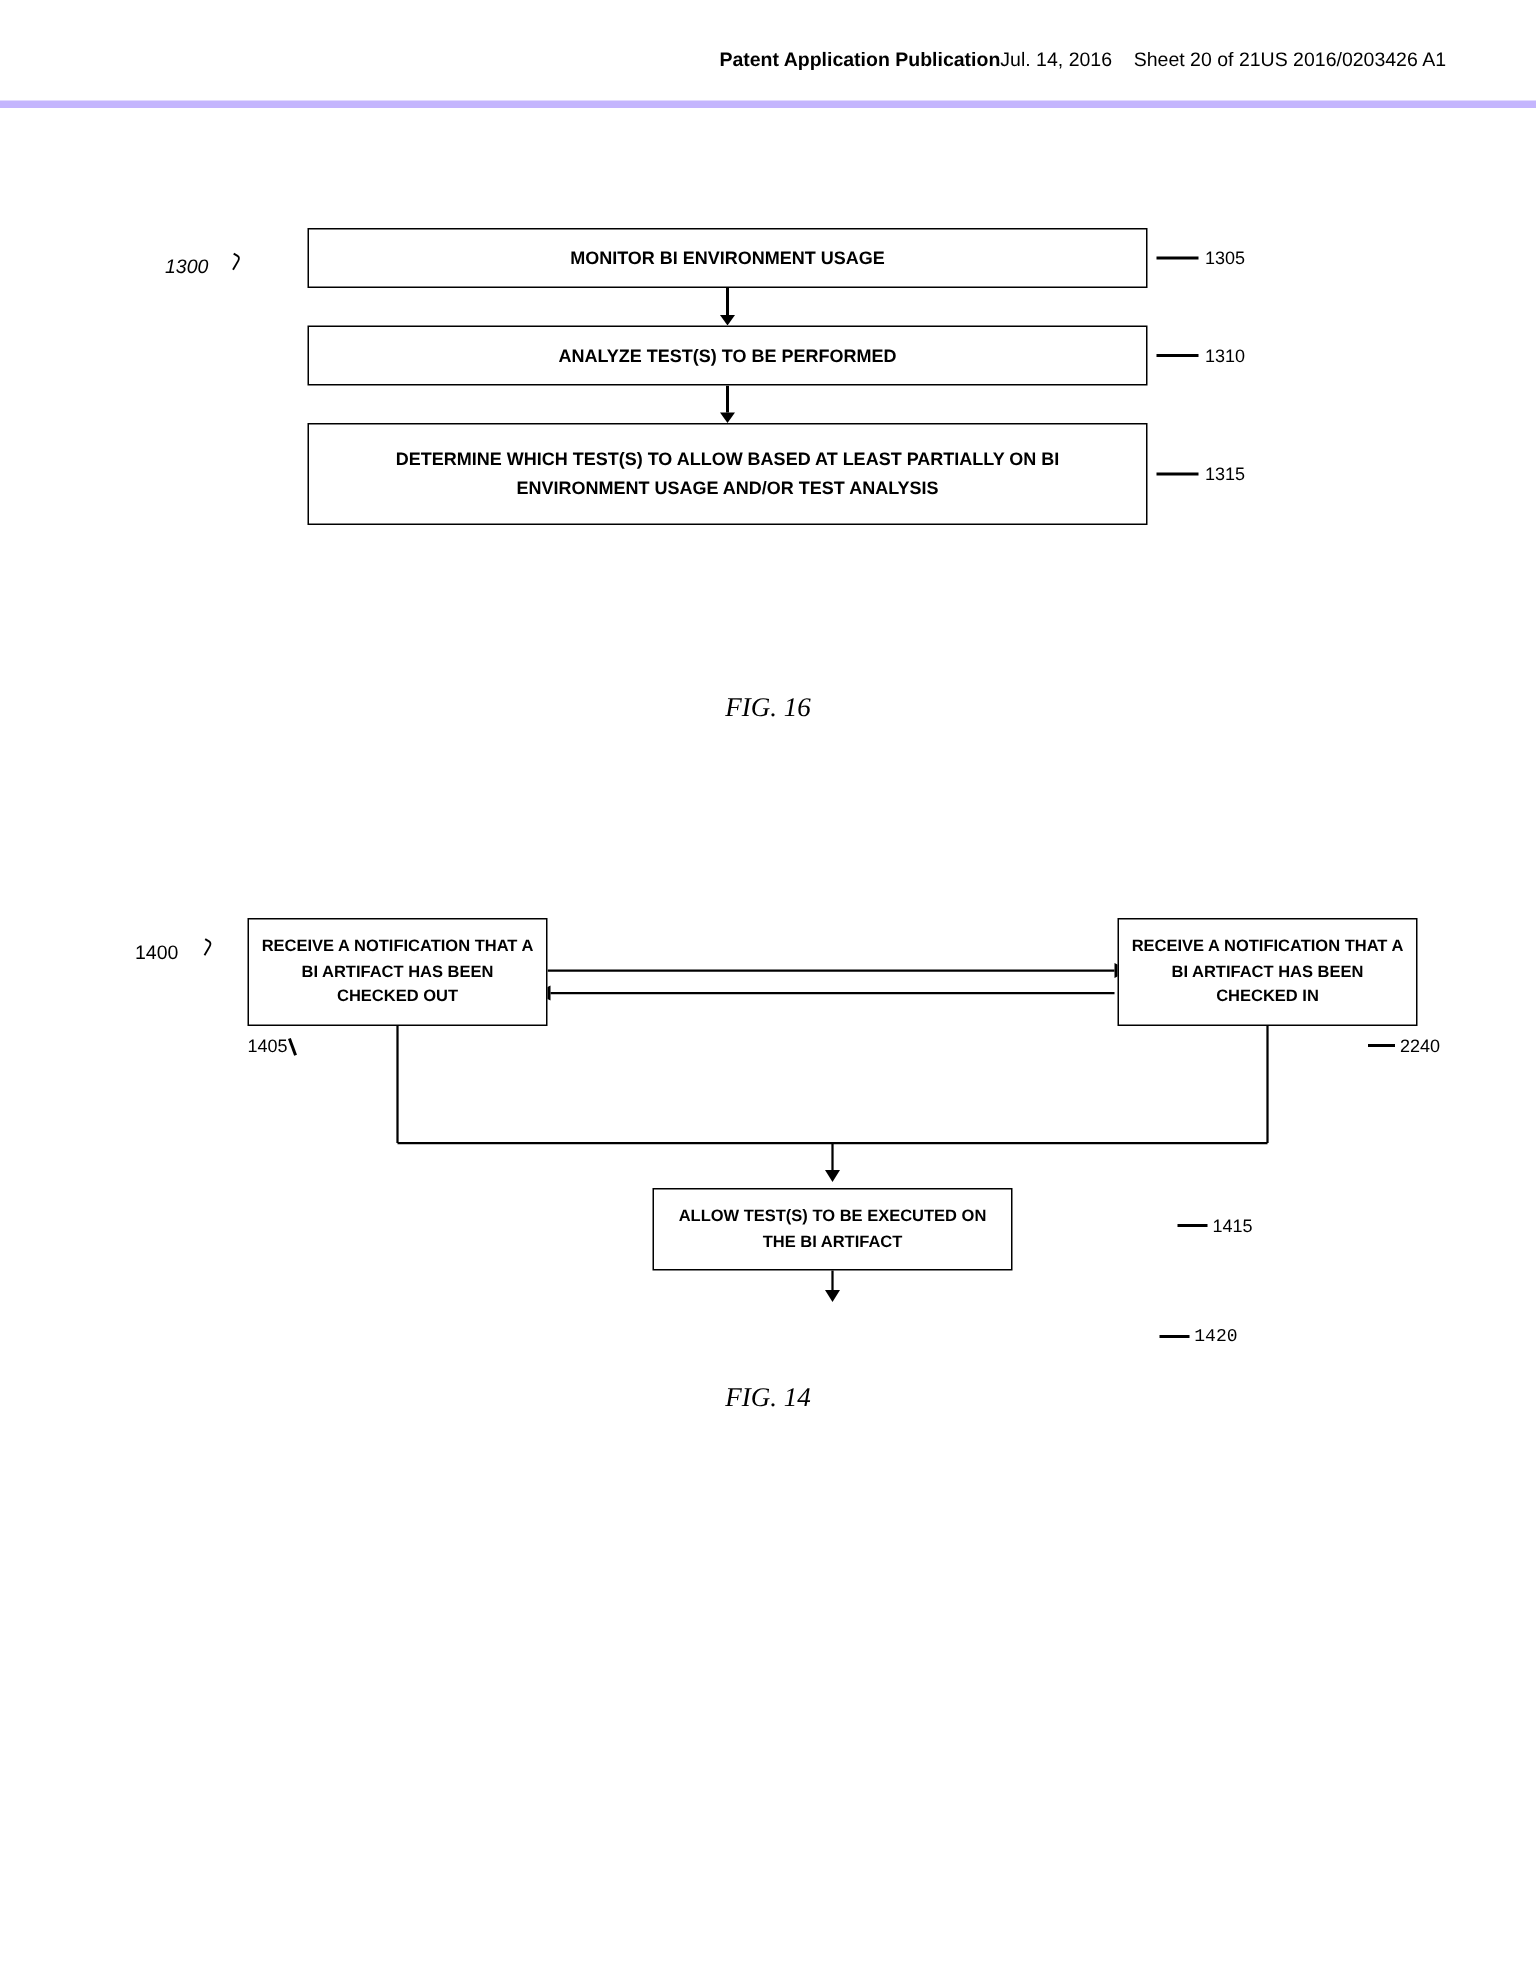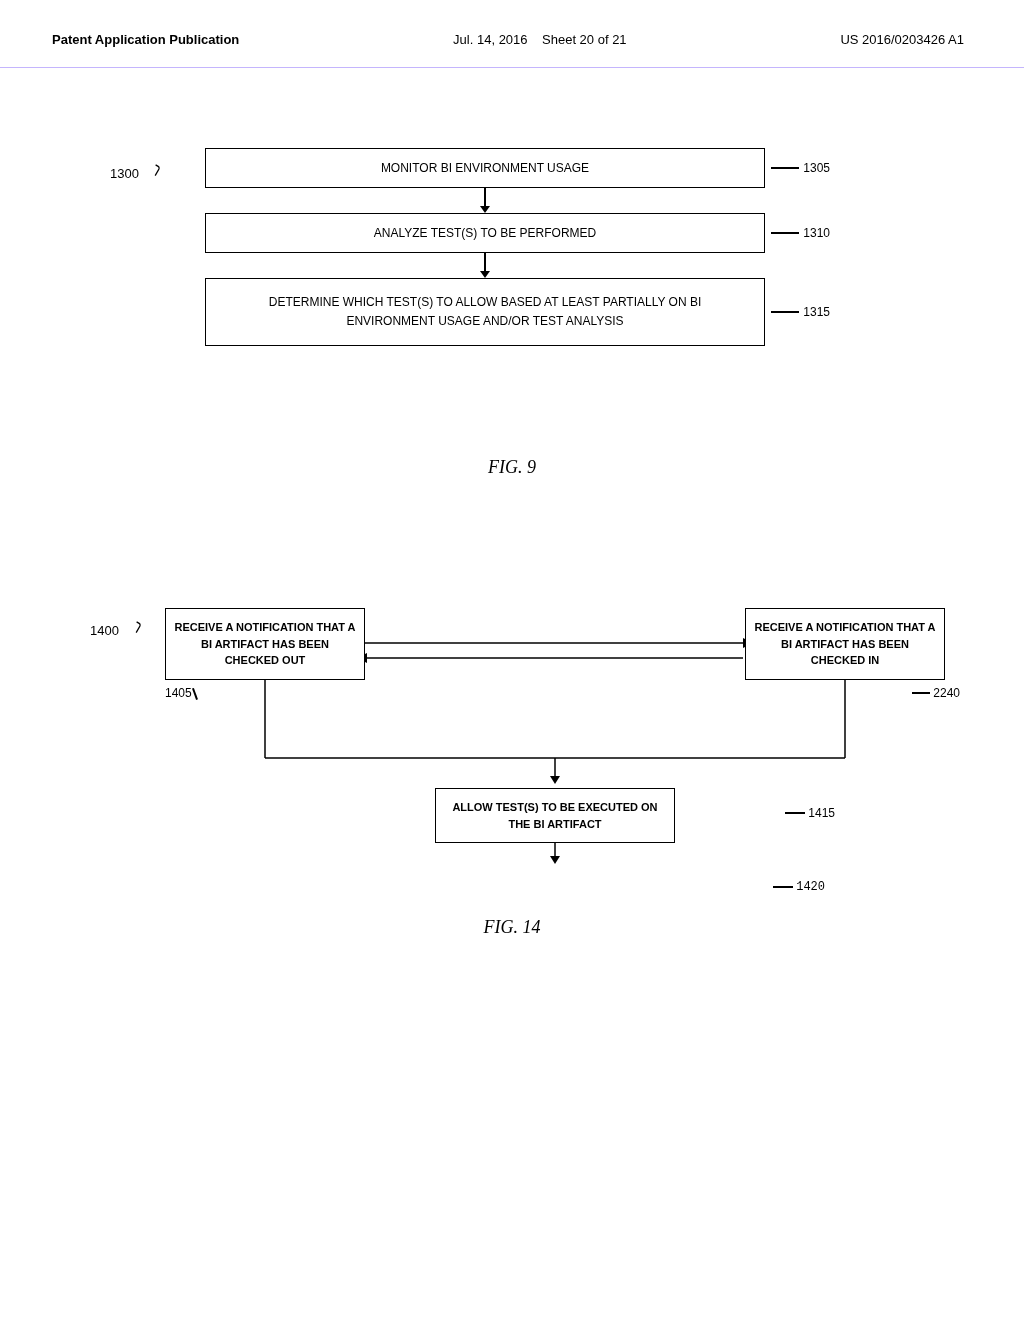--- a/index.html
+++ b/index.html
@@ -16,24 +16,24 @@
       width: 1024px;
       min-height: 1320px;
       background: #fff;
       padding: 0;
       position: relative;
     }
 
     
     .header {
       display: flex;
-      justify-content: space-between;
+      justify-content: flex-end;
       align-items: baseline;
       padding: 32px 60px 20px 52px;
-      border-bottom: 1px solid #c4b5fd;
+      border-bottom: 5px solid #c4b5fd;
       font-size: 13px;
     }
 
     .header-left {
       font-weight: bold;
       font-size: 13px;
     }
 
     .header-center {
       font-size: 13px;
@@ -52,21 +52,21 @@
     .fig13-section {
       margin-top: 20px;
       position: relative;
     }
 
     .fig13-box {
       border: 1.5px solid #000;
       padding: 12px 30px;
       text-align: center;
       font-size: 12px;
-      font-weight: normal;
+      font-weight: bold;
       background: #fff;
       min-width: 360px;
     }
 
     
     .fig14-section {
       margin-top: 60px;
       position: relative;
     }
 
@@ -84,21 +84,21 @@
     </span>
     <span class="header-right">US 2016/0203426 A1</span>
   </div>
 
   <div class="content">
 
     <div class="fig13-section">
 
       <div style="position:relative; height: 360px;">
 
-        <div style="position:absolute; left:50px; top:38px; font-size:13px;">1300</div>
+        <div style="position:absolute; left:50px; top:38px; font-size:13px;font-style:italic;">1300</div>
 
         <div style="position:absolute; left:95px; top:30px; font-size:16px; transform:rotate(30deg);">╮</div>
 
         <div style="position:absolute; left:145px; top:20px; width:560px;">
 
           <div style="position:relative;">
             <div class="fig13-box" style="width:100%;">MONITOR BI ENVIRONMENT USAGE</div>
 
             <div style="position:absolute; right:-65px; top:50%; transform:translateY(-50%); display:flex; align-items:center; font-size:12px;">
               <div style="width:28px; height:1.5px; background:#000;"></div>
@@ -128,21 +128,21 @@
             <div class="fig13-box" style="width:100%; padding:14px 20px; line-height:1.6;">DETERMINE WHICH TEST(S) TO ALLOW BASED AT LEAST PARTIALLY ON BI ENVIRONMENT USAGE AND/OR TEST ANALYSIS</div>
             <div style="position:absolute; right:-65px; top:50%; transform:translateY(-50%); display:flex; align-items:center; font-size:12px;">
               <div style="width:28px; height:1.5px; background:#000;"></div>
               <span style="margin-left:4px;">1315</span>
             </div>
           </div>
 
         </div>
 
         <div style="position:absolute; bottom:10px; left:0; right:0; text-align:center;">
-          <span style="font-style:italic; font-family:'Times New Roman',serif; font-size:18px;">FIG. 9</span>
+          <span style="font-style:italic; font-family:'Times New Roman',serif; font-size:18px;">FIG. 16</span>
         </div>
 
       </div>
     </div>
 
     <div class="fig14-section" style="margin-top: 40px;">
 
       <div style="position:relative; height:420px;">
 
         <div style="position:absolute; left:30px; top:95px; font-size:13px;">1400</div>

